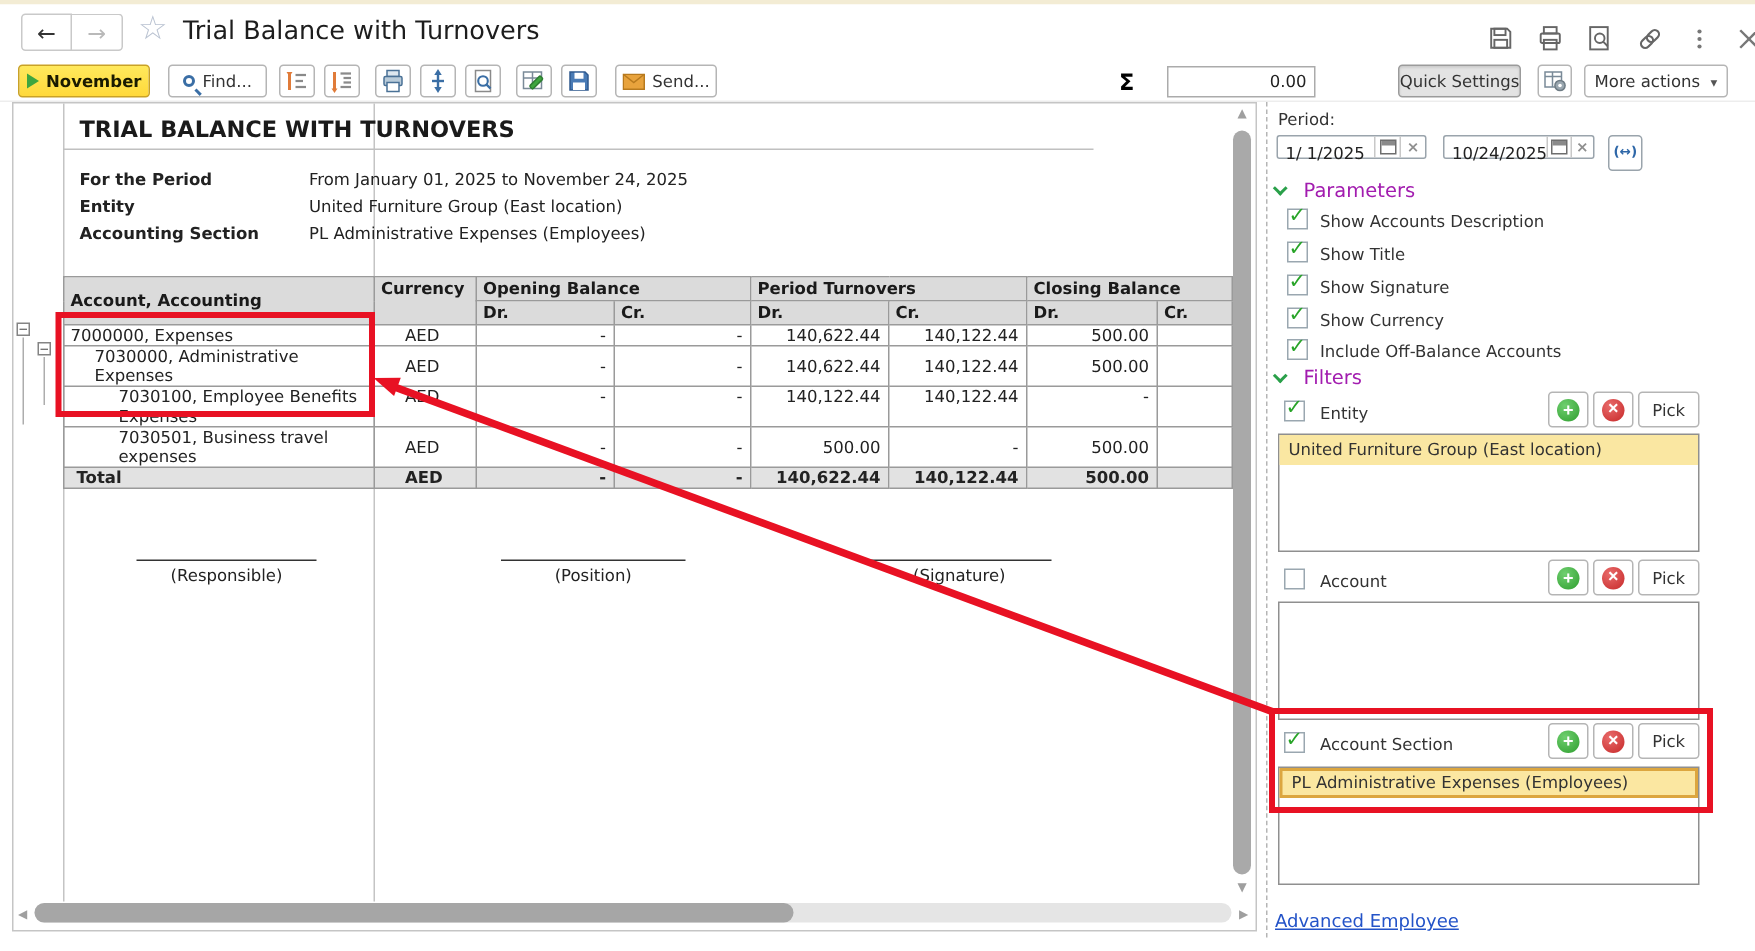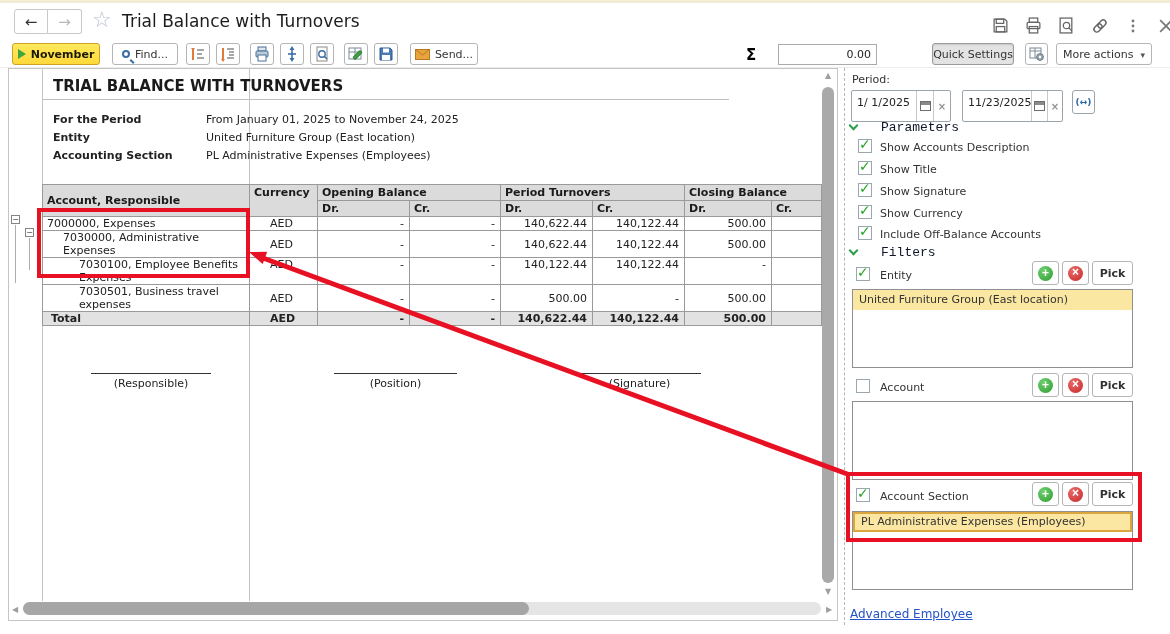--- a/index.html
+++ b/index.html
@@ -67,41 +67,41 @@
   .sb-arrow { position:absolute; font-size:8px; color:#9F9F9F; cursor:pointer; }
   .hsb-track { position:absolute; left:14px; top:533px; width:798px; height:13px; background:#E5E5E5; border-radius:7px; }
   .hsb-thumb { position:absolute; left:0; top:0; width:506px; height:13px; background:#A6A6A6; border-radius:7px; cursor:pointer; }
 
   .vsplit { position:absolute; left:844px; top:68px; height:557px; border-left:1px dashed #B5B5B5; }
   .vsplit2 { position:absolute; left:1165px; top:68px; height:557px; border-left:1px dashed #CFCFCF; }
 
   
   .panel { position:absolute; left:848px; top:68px; width:320px; height:562px; background:#fff; font-size:11px; }
   .plabel { position:absolute; color:#333; }
-  .datefield { position:absolute; height:32px; border:1px solid #9AA4AC; border-radius:2px; background:#fff; display:flex; align-items:stretch; }
+  .datefield { position:absolute; height:16px; border:1px solid #9AA4AC; border-radius:2px; background:#fff; display:flex; align-items:stretch; }
   .datefield .dtxt { flex:1; padding:5px 0 0 5px; color:#222; }
   .dseg { width:17px; border-left:1px solid #C8C8C8; display:flex; align-items:center; justify-content:center; cursor:pointer; }
   .cal { width:11px; height:10px; border:1px solid #6E6E6E; position:relative; }
   .cal::before { content:""; position:absolute; left:0; top:0; width:100%; height:3px; background:#8A8A8A; }
   .dclear { color:#8F8F8F; font-size:10px; font-weight:bold; }
   .pbtn { position:absolute; width:23px; height:24px; border:1px solid #9AA4AC; border-radius:3px; background:#fff; cursor:pointer; color:#2E67A8; font-weight:bold; font-size:9px; font-family:inherit; }
   .pbtn::after { content:"(↔)"; }
 
-  .sechdr { position:absolute; color:#0f172a; font-size:13px; cursor:pointer; display:flex; align-items:center; gap:24px;font-family:Liberation Mono, monospace; }
+  .sechdr { position:absolute; color:#a21caf; font-size:13px; cursor:pointer; display:flex; align-items:center; gap:12px; }
   .chev { width:7px; height:7px; border-left:2px solid #2AA04A; border-bottom:2px solid #2AA04A; transform:rotate(-45deg); margin-top:-4px; }
 
   .cb { position:absolute; width:14px; height:14px; border:1px solid #9AA7B0; background:#fff; cursor:pointer; }
   .cb.on::after { content:"✓"; position:absolute; left:0px; top:-4px; color:#28A428; font-weight:bold; font-size:14px; }
   .cblabel { position:absolute; color:#333; cursor:default; }
 
   .cirbtn { position:absolute; width:27px; height:24px; border:1px solid #B5B5B5; border-radius:3px; background:#fff; display:flex; align-items:center; justify-content:center; cursor:pointer; }
   .cir { width:15px; height:15px; border-radius:50%; color:#fff; font-size:12px; font-weight:bold; text-align:center; line-height:14px; }
   .cir.plus { background:radial-gradient(circle at 35% 30%, #6FCF6F, #2F9E2F); }
   .cir.xx { background:radial-gradient(circle at 35% 30%, #E96B6B, #C62828); line-height:13px; }
-  .btn-pick { position:absolute; width:41px; height:24px; border:1px solid #B5B5B5; border-radius:3px; background:#fff; font-size:11px; color:#333; cursor:pointer; font-family:inherit;font-weight:bold; }
+  .btn-pick { position:absolute; width:41px; height:24px; border:1px solid #B5B5B5; border-radius:3px; background:#fff; font-size:11px; color:#333; cursor:pointer; font-family:inherit; }
   .listbox { position:absolute; width:281px; height:79px; border:1px solid #8F8F8F; background:#fff; }
   .litem { height:20px; line-height:20px; padding:0 6px; background:#FAE7A2; color:#333; cursor:pointer; white-space:nowrap; overflow:hidden; }
   .litem.sel { border:2px solid #DCA63F; line-height:16px; background:#FBE7A1; }
   .advlink { position:absolute; left:2px; top:539px; color:#2353C8; text-decoration:underline; font-size:12px; cursor:pointer; }
 
   
   .ann { position:absolute; border:4px solid #E81123; z-index:55; pointer-events:none; }
   .arrowsvg { position:absolute; left:0; top:0; z-index:56; pointer-events:none; }
 
   .icon-lines line { stroke:#8A8A8A; stroke-width:1.5; }
@@ -290,21 +290,21 @@
           <col style="width:68px">
           <col style="width:92px">
           <col style="width:91px">
         <col style="width:92px">
           <col style="width:92px">
           <col style="width:87px">
           <col style="width:50px">
       </colgroup>
       <tbody>
           <tr>
-        <th class="acc-h" rowspan="2">Account, Responsible</th>
+        <th class="acc-h" rowspan="2">Account, Accounting</th>
         <th class="cur-h" rowspan="2">Currency</th>
         <th colspan="2">Opening Balance</th>
         <th colspan="2">Period Turnovers</th>
         <th colspan="2">Closing Balance</th>
       </tr>
       <tr>
         <th>Dr.</th>
         <th>Cr.</th>
         <th>Dr.</th>
         <th>Cr.</th>
@@ -390,21 +390,21 @@
     <div class="plabel" style="left:4px; top:5px;">Period:</div>
 
     <div class="datefield" style="left:3px; top:22px; width:100px;">
       <span class="dtxt">1/ 1/2025</span>
       <span class="dseg">
           <span class="cal"></span>
         </span>
       <span class="dseg dclear">×</span>
     </div>
     <div class="datefield" style="left:114px; top:22px; width:101px;">
-      <span class="dtxt">11/23/2025</span>
+      <span class="dtxt">10/24/2025</span>
       <span class="dseg">
           <span class="cal"></span>
         </span>
       <span class="dseg dclear">×</span>
     </div>
     <button class="pbtn" style="left:224px; top:22px;"></button>
 
     <div class="sechdr" style="left:2px; top:52px;">
       <span class="chev"></span>
       <span>Parameters</span>

